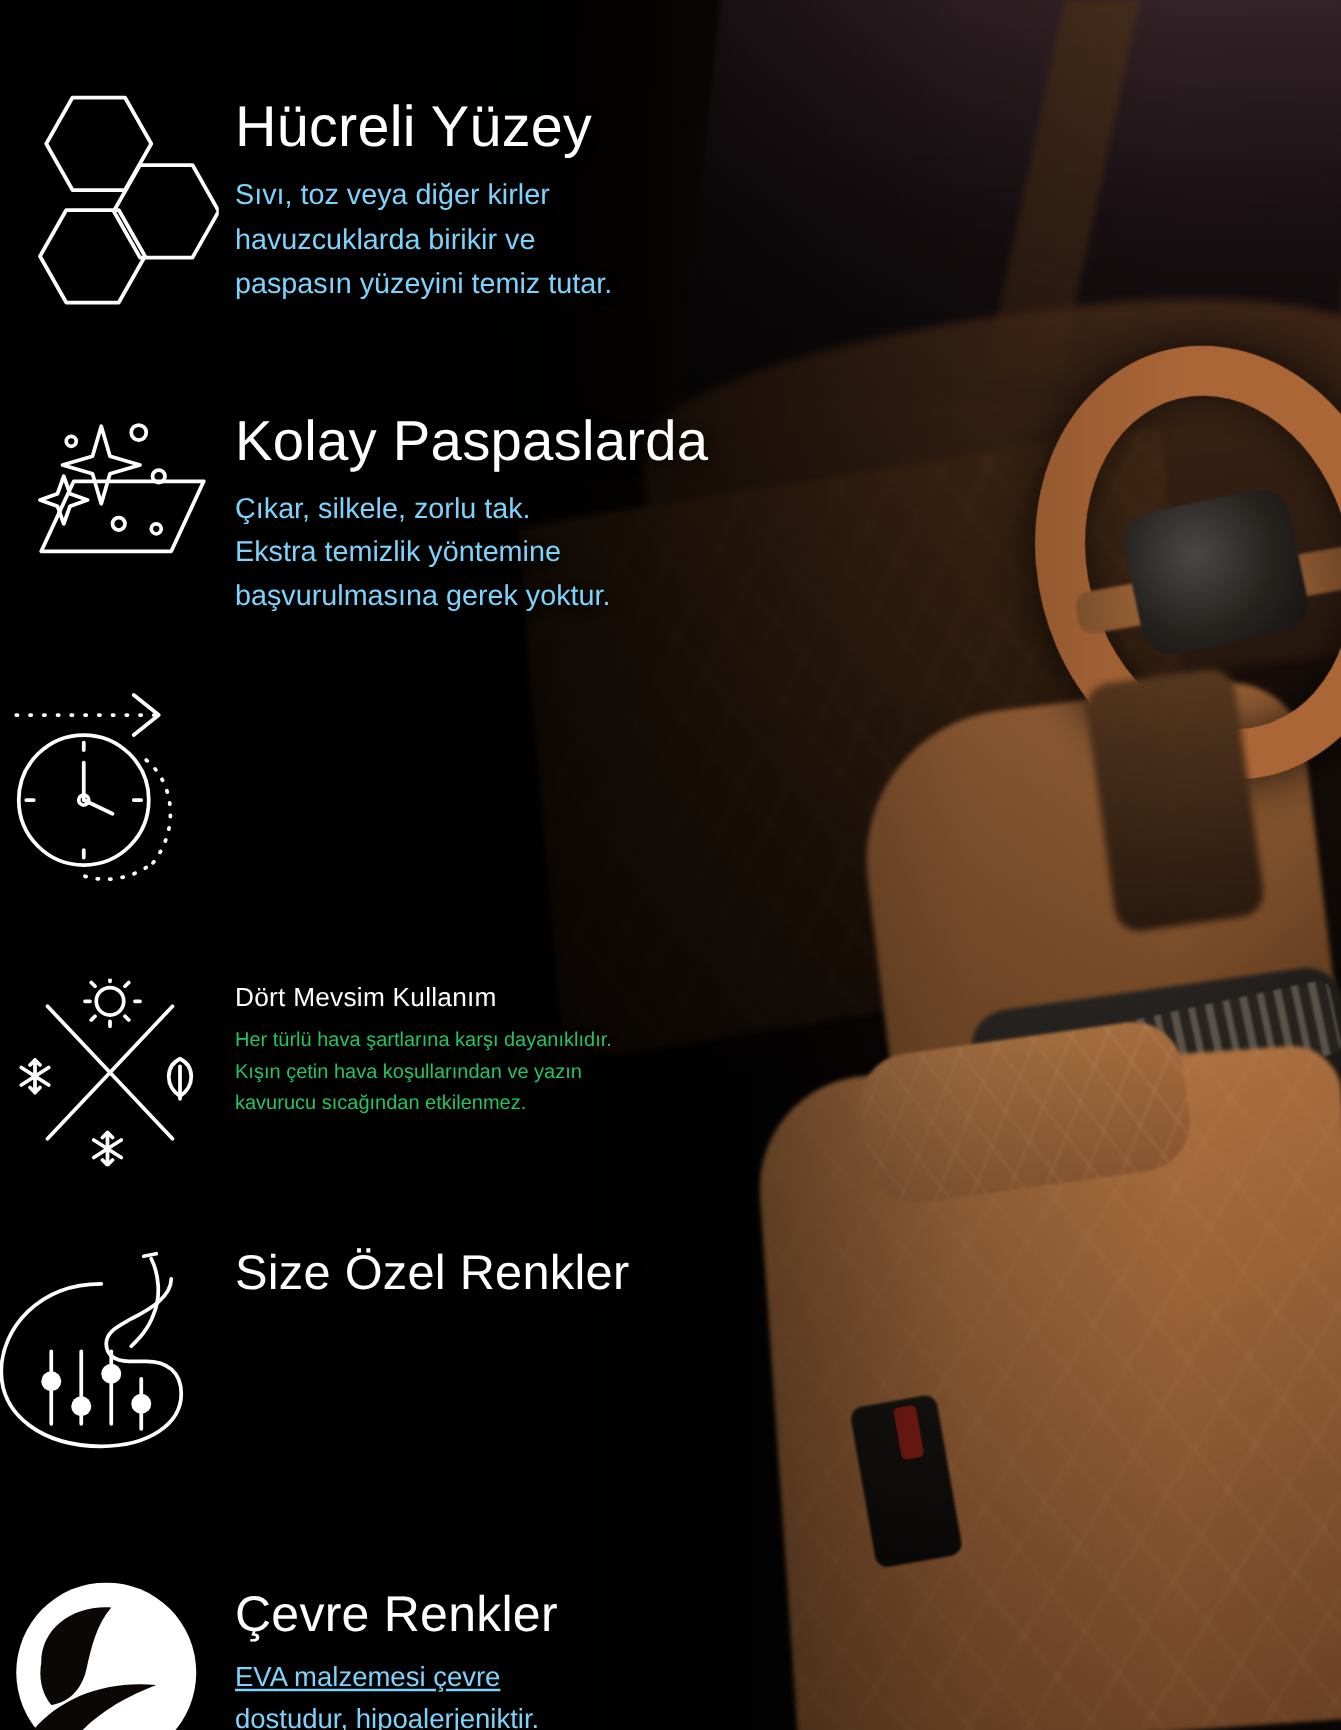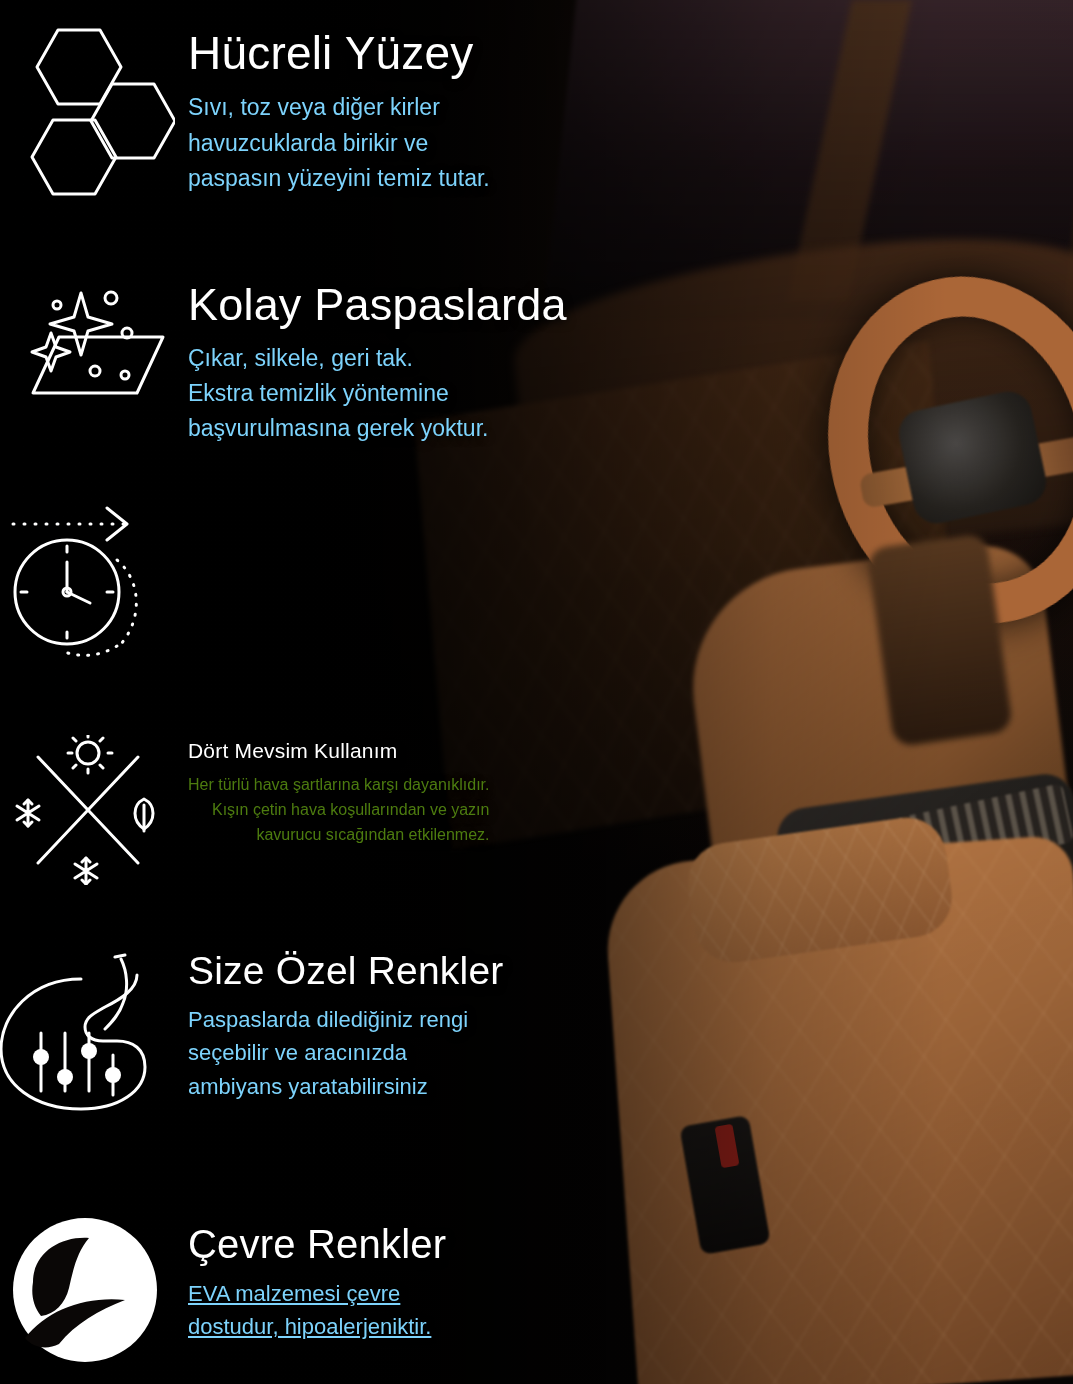--- a/index.html
+++ b/index.html
@@ -249,20 +249,21 @@
     position: absolute;
     inset: 0;
     padding: 0;
     margin: 0;
   }
   .feature {
     position: absolute;
     display: flex;
     align-items: flex-start;
     gap: 18px;
+    margin-top: 48px;
   }
   .feature .icon-wrap {
     width: 170px;
     min-width: 170px;
     display: flex;
     justify-content: center;
     align-items: flex-start;
   }
   .feature .text-wrap {
     padding-top: 4px;
@@ -291,23 +292,23 @@
   #f1 { left: 0; top: 275px; }
   #f1 h2 { font-size: 45px; }
   #f1 p  { font-size: 23px; line-height: 1.52; }
 
   #f2 { left: 0; top: 500px; }
   #f2 h2 { font-size: 43px; }
   #f2 p  { font-size: 23px; line-height: 1.52; }
 
   #f3 { left: 0; top: 735px; }
   #f3 h2 { font-size: 21px; }
-  #f3 p  { font-size: 16px; line-height: 1.55; color: #4d7c0f; text-align: right; }
-
-  #f4 { left: 0; top: 945px; }
+  #f3 p  { font-size: 16px; line-height: 1.55; color: #22c55e; }
+
+  #f4 { left: 0; top: 945px; text-align: right; }
   #f4 h2 { font-size: 39px; }
   #f4 p  { font-size: 22px; line-height: 1.52; }
 
   #f5 { left: 0; top: 1218px; }
   #f5 h2 { font-size: 40px; }
   #f5 p  { font-size: 22px; line-height: 1.5; text-decoration: underline; }
 
   svg { display: block; }
   .stroke {
     fill: none;
@@ -372,21 +373,21 @@
             <circle class="stroke" cx="116" cy="23" r="6"></circle>
             <circle class="stroke" cx="132" cy="58" r="5"></circle>
             <circle class="stroke" cx="62" cy="30" r="4"></circle>
             <circle class="stroke" cx="100" cy="96" r="5"></circle>
             <circle class="stroke" cx="130" cy="100" r="4"></circle>
           </svg>
         </span>
       </div>
       <div class="text-wrap">
         <h2>Kolay Paspaslarda</h2>
-        <p>Çıkar, silkele, geri tak.
+        <p>Çıkar, silkele, zorlu tak.
 Ekstra temizlik yöntemine
 başvurulmasına gerek yoktur.</p>
       </div>
     </div>
 
     <div class="feature" id="f2">
       <div class="icon-wrap">
         <span>
           <svg width="180" height="165" viewBox="0 0 180 165">
             <circle class="stroke" cx="72" cy="92" r="52"></circle>
@@ -449,23 +450,20 @@
             <path class="stroke" d="M46,88 L46,146 M70,88 L70,146 M94,88 L94,146 M118,110 L118,150"></path>
             <circle class="fillw" cx="46" cy="112" r="8"></circle>
             <circle class="fillw" cx="70" cy="132" r="8"></circle>
             <circle class="fillw" cx="94" cy="106" r="8"></circle>
             <circle class="fillw" cx="118" cy="130" r="8"></circle>
           </svg>
         </span>
       </div>
       <div class="text-wrap">
         <h2>Size Özel Renkler</h2>
-        <p>Paspaslarda dilediğiniz rengi
-seçebilir ve aracınızda
-ambiyans yaratabilirsiniz</p>
       </div>
     </div>
 
     <div class="feature" id="f5">
       <div class="icon-wrap">
         <span>
           <svg width="165" height="150" viewBox="0 0 165 150">
             <circle class="fillw" cx="82" cy="72" r="72"></circle>
             <path d="M30,64 C30,36 56,18 86,20 C74,34 70,52 66,70 C62,86 52,96 38,98 C30,88 28,76 30,64 Z" fill="#0a0706"></path>
             <path d="M22,120 C44,92 82,78 122,82 C96,92 72,106 56,126 C44,132 30,130 22,120 Z" fill="#0a0706"></path>

